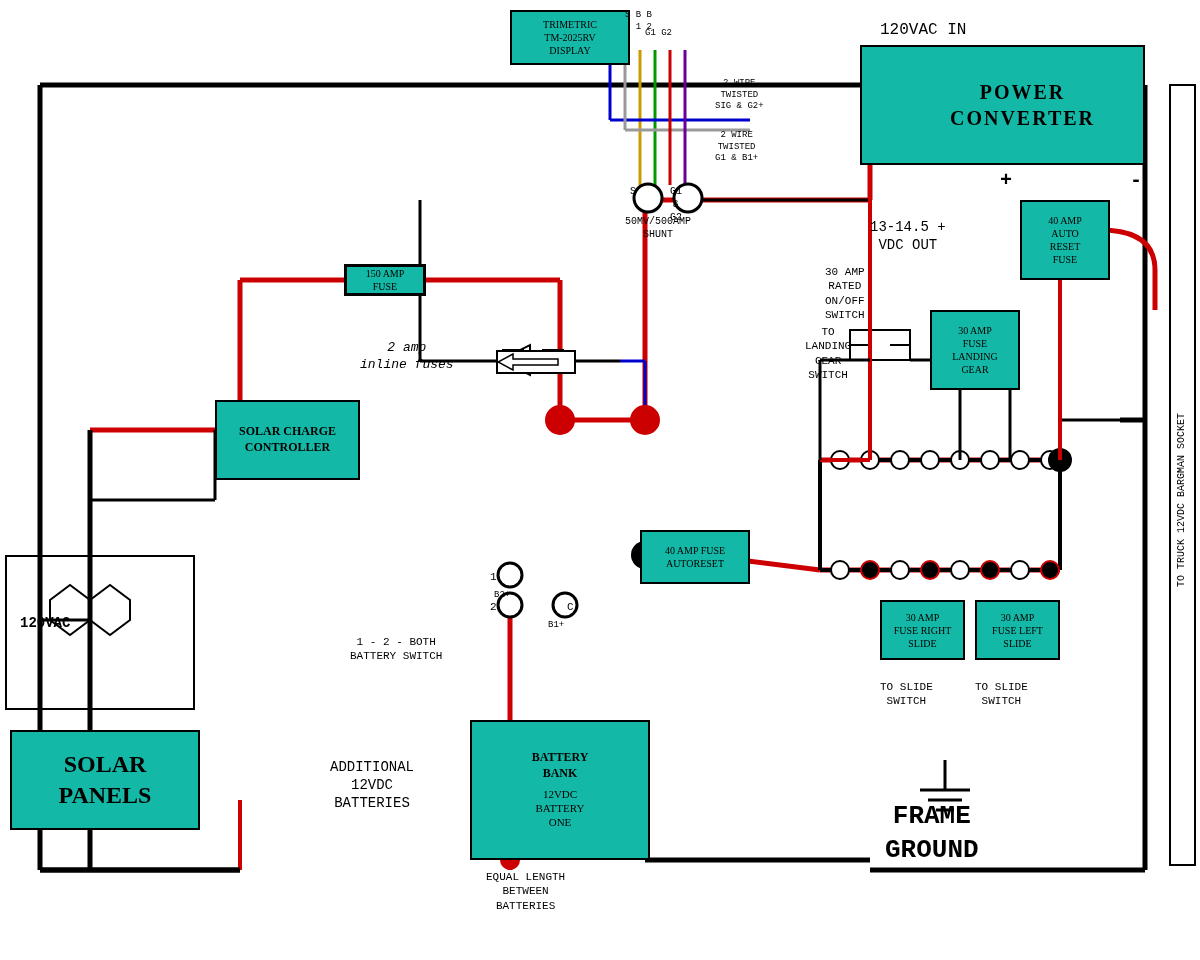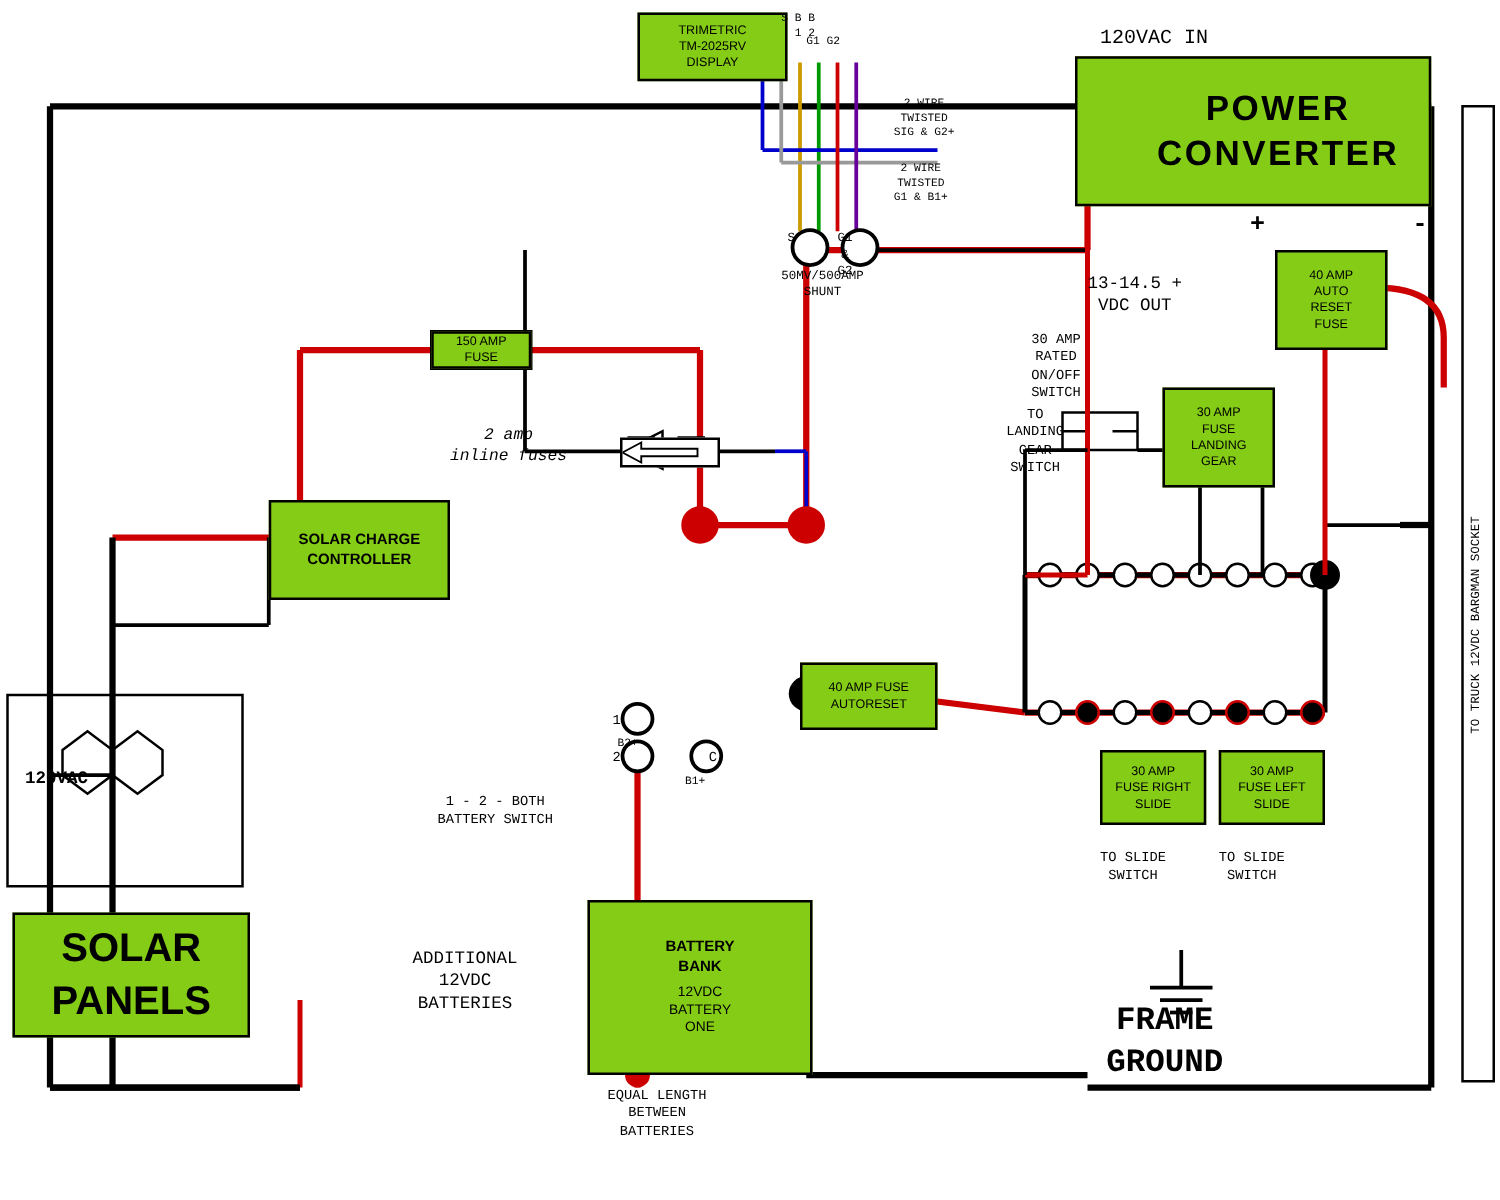--- a/index.html
+++ b/index.html
@@ -26,26 +26,26 @@
       position: absolute;
       font-family: 'Courier New', Courier, monospace;
       font-size: 11px;
       color: #000;
       text-align: center;
       line-height: 1.3;
     }
     .box {
       position: absolute;
       border: 2px solid #000;
-      background: #84cc16;
+      background: #14b8a6;
       display: flex;
       align-items: center;
       justify-content: center;
       text-align: center;
-      font-family: Liberation Sans, sans-serif;
+      font-family: Liberation Serif, serif;
       font-size: 11px;
       line-height: 1.3;
     }
   </style>
 </head>
 <body>
 
 <div id="diagram">
   <svg id="wiring" xmlns="http://www.w3.org/2000/svg">
 
@@ -232,21 +232,21 @@
     <line x1="820" y1="360" x2="820" y2="460" stroke="#000" stroke-width="3"></line>
 
     <line x1="960" y1="380" x2="960" y2="460" stroke="#000" stroke-width="3"></line>
     <line x1="910" y1="360" x2="960" y2="360" stroke="#000" stroke-width="3"></line>
     <line x1="960" y1="360" x2="1010" y2="360" stroke="#000" stroke-width="3"></line>
     <line x1="1010" y1="360" x2="1010" y2="460" stroke="#000" stroke-width="3"></line>
 
   </svg>
 
   <div class="box" style="left:860px;top:45px;width:285px;height:120px;">
-    <div style="font-size:28px;font-weight:bold;letter-spacing:2px;margin-left:40px;">POWER<br>CONVERTER</div>
+    <div style="font-size:20px;font-weight:bold;letter-spacing:2px;margin-left:40px;">POWER<br>CONVERTER</div>
   </div>
 
   <div class="label" style="left:880px;top:20px;font-size:16px;">120VAC  IN</div>
 
   <div class="label" style="left:870px;top:170px;font-size:14px;margin-top:48px;">13-14.5 +<br>VDC  OUT</div>
 
   <div class="label" style="left:1000px;top:168px;font-size:20px;font-weight:bold;">+</div>
   <div class="label" style="left:1130px;top:168px;font-size:20px;font-weight:bold;">-</div>
 
   <div class="box" style="left:1020px;top:200px;width:90px;height:80px;font-size:10px;align-items:center;">
@@ -326,21 +326,21 @@
     </div>
   </div>
 
   <div class="label" style="left:330px;top:758px;font-size:14px;">ADDITIONAL<br>12VDC<br>BATTERIES</div>
 
   <div class="label" style="left:486px;top:870px;font-size:11px;">EQUAL LENGTH<br>BETWEEN<br>BATTERIES</div>
 
   <div class="label" style="left:885px;top:800px;font-size:26px;font-weight:bold;">FRAME<br>GROUND</div>
 
   <div class="box" style="left:10px;top:730px;width:190px;height:100px;">
-    <div style="font-size:32px;font-weight:bold;">SOLAR<br>PANELS</div>
+    <div style="font-size:24px;font-weight:bold;">SOLAR<br>PANELS</div>
   </div>
 
   <div class="label" style="left:20px;top:590px;font-size:14px;font-weight:bold;margin-top:24px;">120VAC</div>
 
 
   <div style="position:absolute;left:5px;top:555px;width:190px;height:155px;border:2px solid #000;background:transparent;"></div>
 
 </div>
 
 </body></html>

